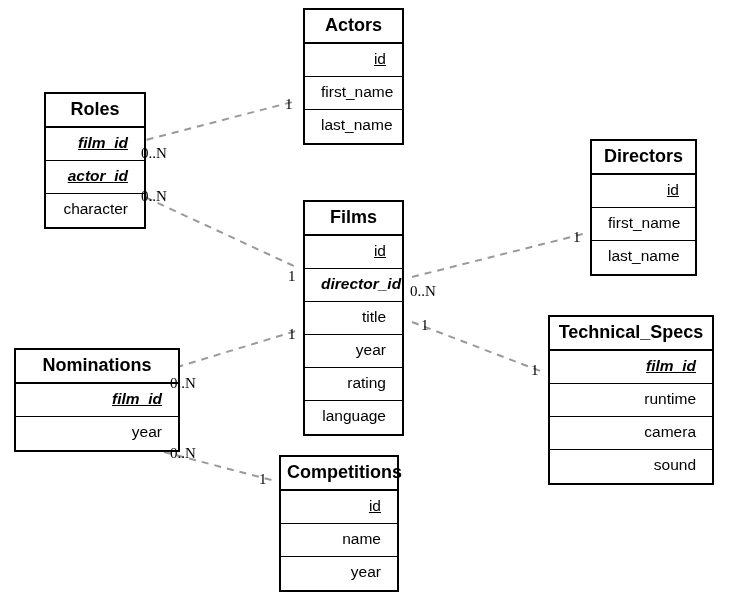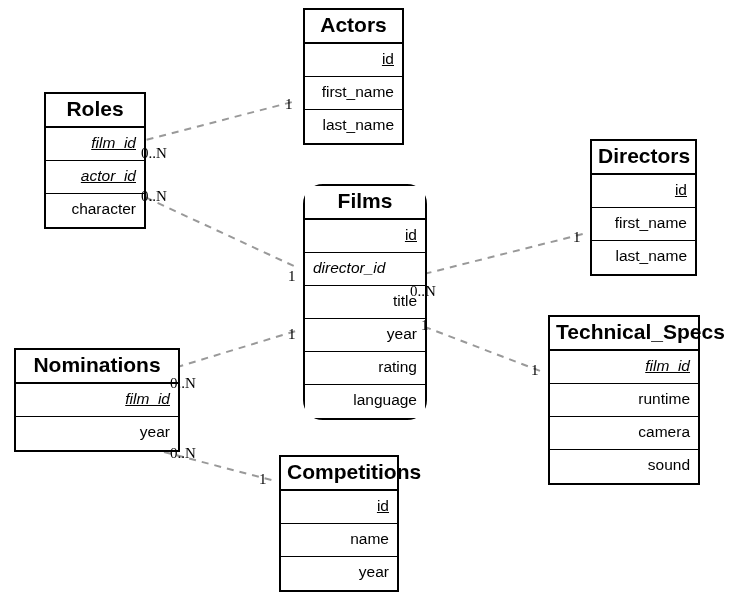--- a/index.html
+++ b/index.html
@@ -28,48 +28,49 @@
     box-sizing: border-box;
     border: 2px solid #000000;
     background: #ffffff;
   }
   .entity-title {
     box-sizing: border-box;
     height: 34px;
     line-height: 30px;
     text-align: center;
     font-weight: bold;
-    font-size: 21px;
+    font-size: 18px;
     color: #000000;
     border-bottom: 2px solid #000000;
     background: #ffffff;
     padding: 0 6px;
     white-space: nowrap;
   }
   .attr {
     box-sizing: border-box;
     height: 33px;
     line-height: 30px;
     font-size: 15.5px;
     color: #000000;
     background: #ffffff;
     border-bottom: 1px solid #000000;
-    padding: 0 8px;
+    padding: 0 16px;
     text-align: right;
     white-space: nowrap;
     overflow: hidden;
   }
   .attr:last-child {
     border-bottom: none;
   }
   .attr.key {
     text-decoration: underline;
   }
   .attr.fk {
     font-style: italic;
+    font-weight: bold;
   }
   .attr.leftal {
     text-align: left;
   }
   .card {
     position: absolute;
     font-family: "Liberation Serif", serif;
     font-size: 15px;
     color: #000000;
     white-space: nowrap;
@@ -97,38 +98,38 @@
     <div class="attr">character</div>
   </div>
 
   <div class="entity" style="left:303px; top:8px; width:101px;">
     <div class="entity-title">Actors</div>
     <div class="attr key">id</div>
     <div class="attr">first_name</div>
     <div class="attr">last_name</div>
   </div>
 
-  <div class="entity" style="left:303px; top:184px; width:124px;border-radius:20px;">
+  <div class="entity" style="left:303px; top:200px; width:101px;">
     <div class="entity-title">Films</div>
     <div class="attr key">id</div>
     <div class="attr fk leftal">director_id</div>
     <div class="attr">title</div>
     <div class="attr">year</div>
     <div class="attr">rating</div>
     <div class="attr">language</div>
   </div>
 
   <div class="entity" style="left:590px; top:139px; width:107px;">
     <div class="entity-title">Directors</div>
     <div class="attr key">id</div>
     <div class="attr">first_name</div>
     <div class="attr">last_name</div>
   </div>
 
-  <div class="entity" style="left:548px; top:315px; width:152px;">
+  <div class="entity" style="left:548px; top:315px; width:166px;">
     <div class="entity-title">Technical_Specs</div>
     <div class="attr key fk">film_id</div>
     <div class="attr">runtime</div>
     <div class="attr">camera</div>
     <div class="attr">sound</div>
   </div>
 
   <div class="entity" style="left:14px; top:348px; width:166px;">
     <div class="entity-title">Nominations</div>
     <div class="attr key fk">film_id</div>

